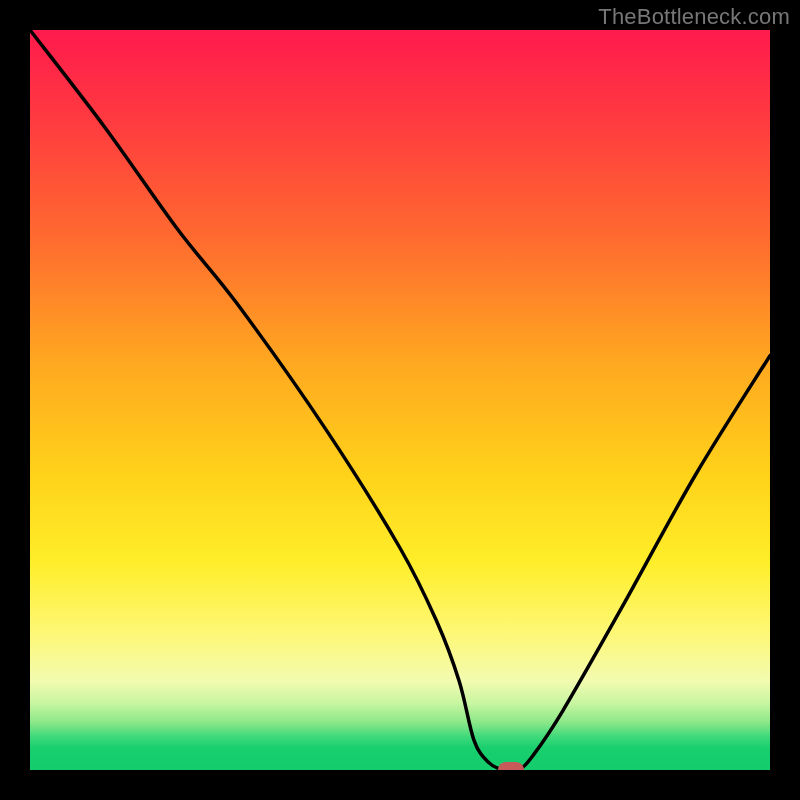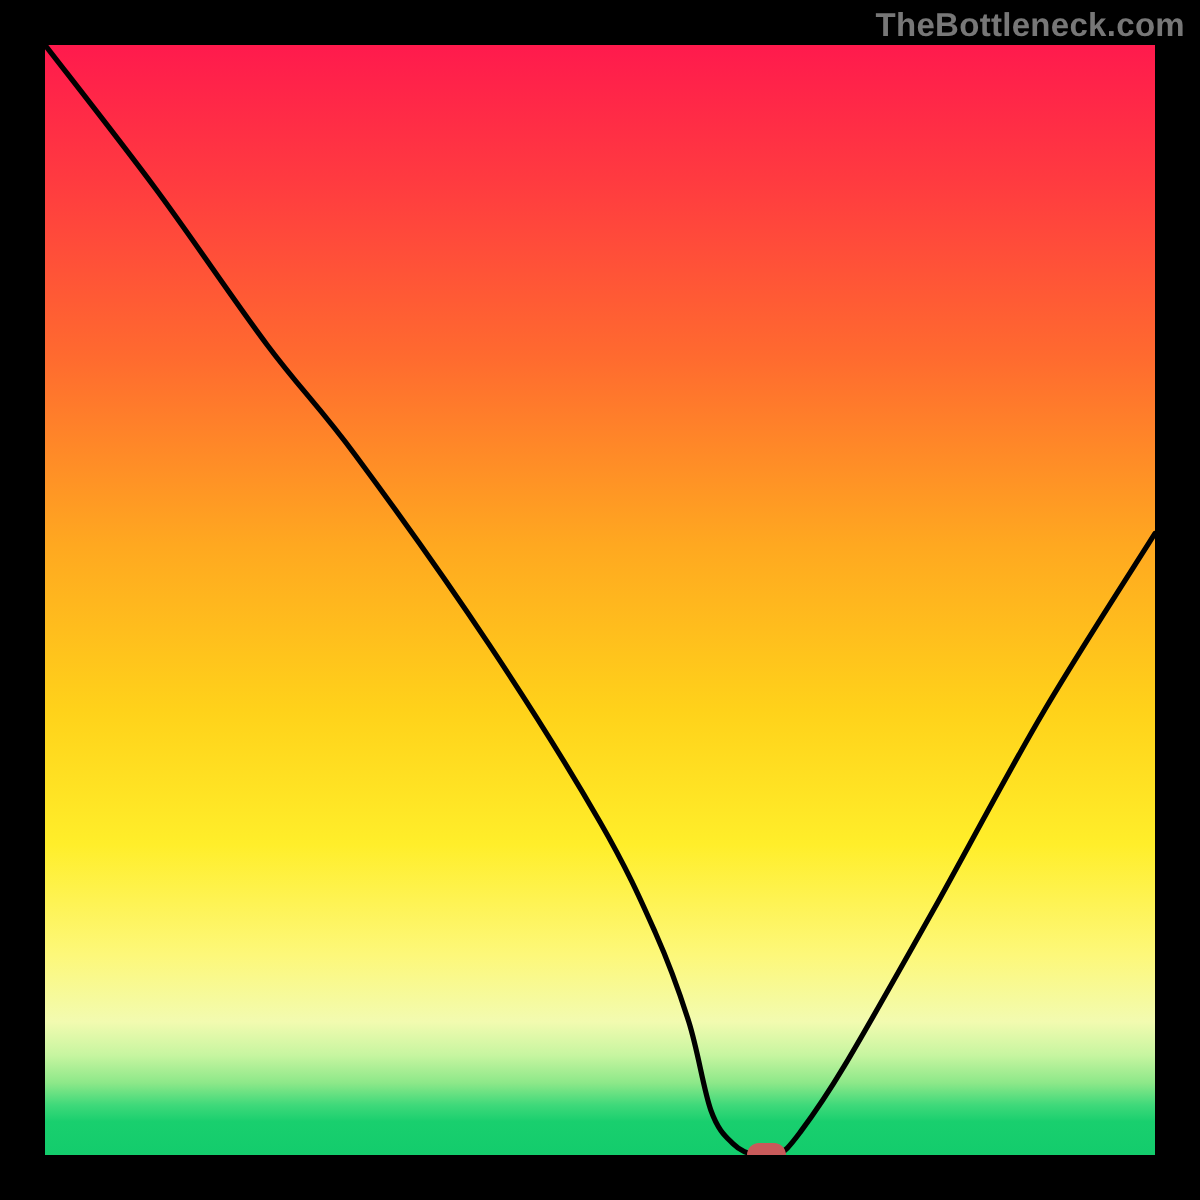--- a/index.html
+++ b/index.html
@@ -16,21 +16,21 @@
     width: 800px;
     height: 800px;
     background: #000;
   }
   .watermark {
     position: absolute;
     top: 4px;
     right: 10px;
     color: #777;
     font-size: 22px;
-    font-weight: 700;
+    font-weight: 400;
     letter-spacing: 0.2px;
     z-index: 5;
   }
   .plot-area {
     position: absolute;
     left: 30px;
     top: 30px;
     width: 740px;
     height: 740px;
     overflow: hidden;

